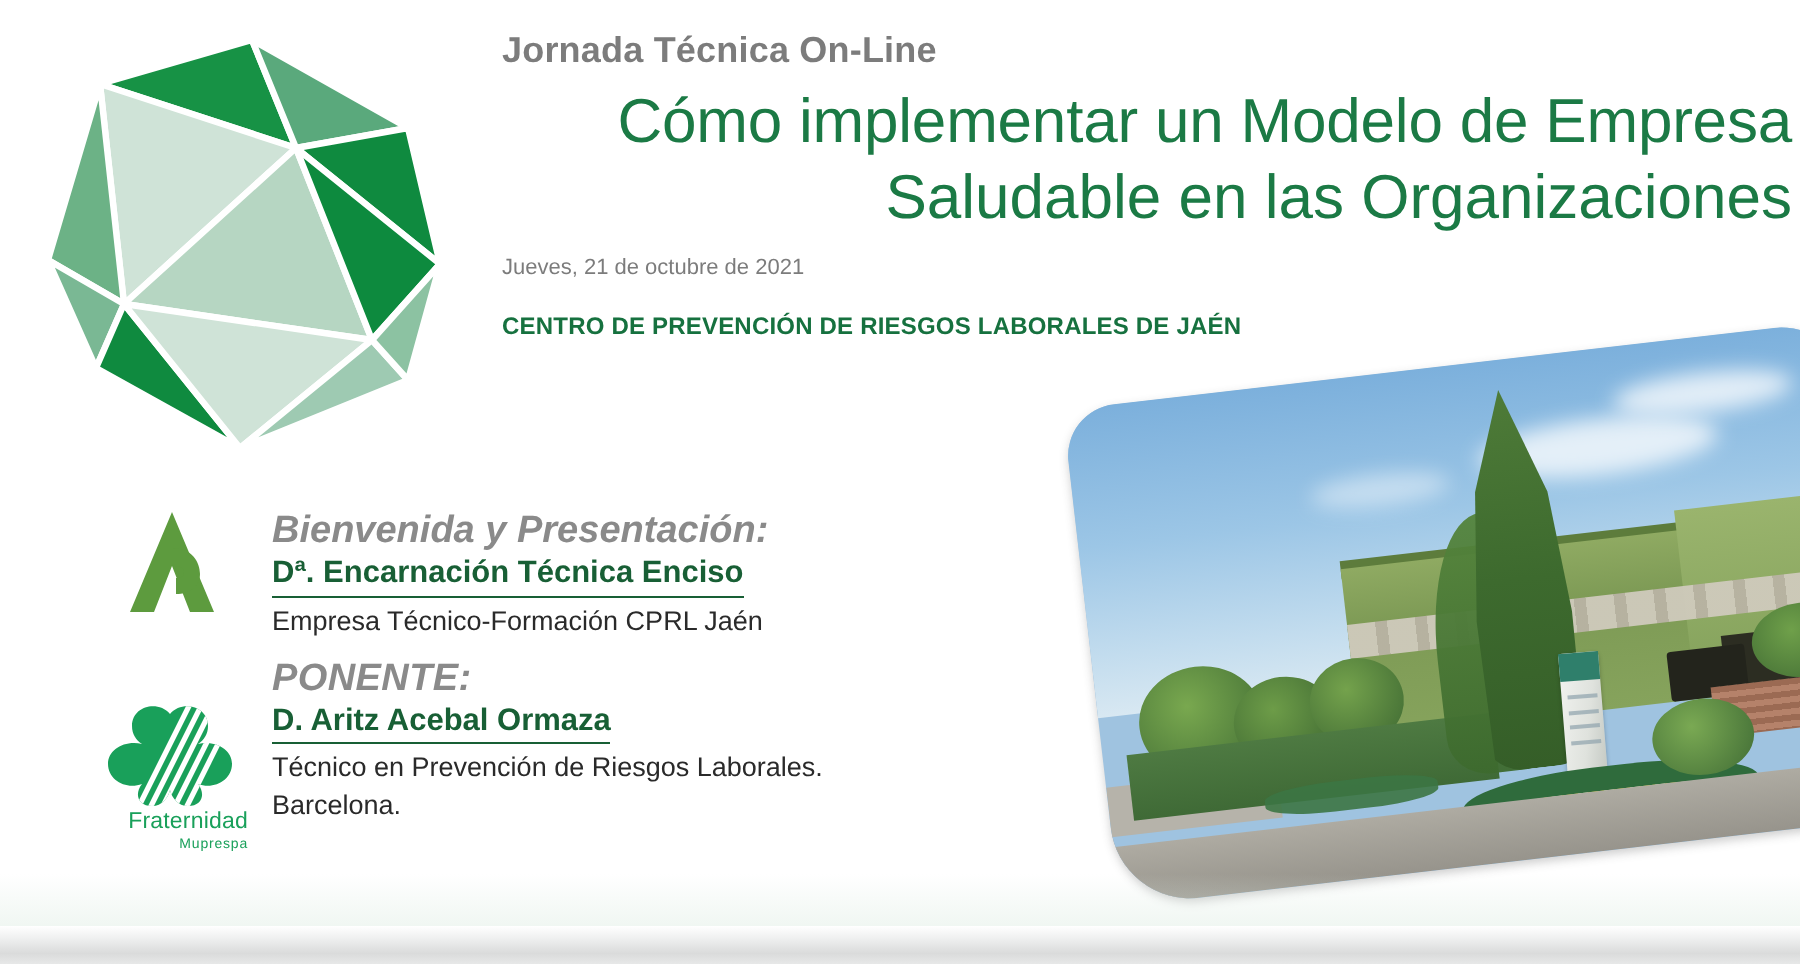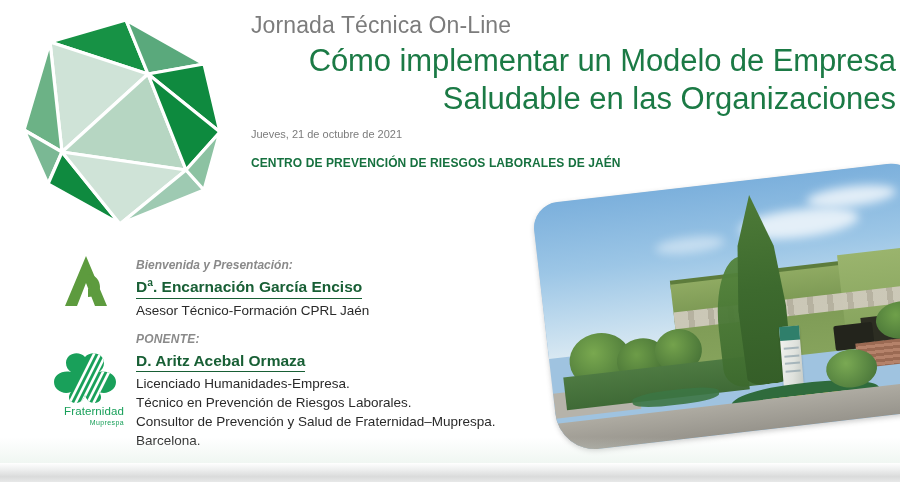--- a/index.html
+++ b/index.html
@@ -22,22 +22,22 @@
     position:absolute;left:14px;top:12px;
     width:212px;height:215px;
   }
   .poly-logo svg{display:block;width:100%;height:100%;}
 
   
   .header{
     position:absolute;left:251px;top:8px;width:645px;
   }
   .kicker{
-    font-size:23px;line-height:34px;
-    color:#7c7c7c;font-weight:400;
+    font-size:18px;line-height:34px;
+    color:#7c7c7c;font-weight:700;
     letter-spacing:.1px;
     white-space:nowrap;
   }
   .title{
     font-size:31px;line-height:38px;
     color:#1b7a45;font-weight:400;
     letter-spacing:-.1px;
     white-space:nowrap;
     text-align:right;
   }
@@ -206,21 +206,21 @@
   }
   .frat-sub{
     font-size:7px;color:#19a05a;letter-spacing:.4px;line-height:9px;
   }
 
   
   .speakers{
     position:absolute;left:136px;top:255px;width:420px;
   }
   .role{
-    font-size:12px;font-style:italic;font-weight:bold;
+    font-size:19px;font-style:italic;font-weight:bold;
     color:#8a8a8a;line-height:21px;white-space:nowrap;
   }
   .role.caps{letter-spacing:.2px;}
   .person{
     font-size:15.5px;font-weight:bold;color:#185f35;
     line-height:21px;white-space:nowrap;
     display:inline-block;
     border-bottom:1.6px solid #185f35;
     padding-bottom:.5px;
     margin-bottom:2px;
@@ -344,32 +344,30 @@
       </g>
     </svg>
     <div class="frat-name">Fraternidad</div>
     <div class="frat-sub">Muprespa</div>
   </div>
 
   <div class="speakers">
 
     <div>
       <div class="role">Bienvenida y Presentación:</div>
-      <div><span class="person">Dª. Encarnación García Enciso</span></div>
-      <div class="desc">Asesor Técnico-Formación CPRL Jaén</div>
+      <div><span class="person">Dª. Encarnación Técnica Enciso</span></div>
+      <div class="desc">Empresa Técnico-Formación CPRL Jaén</div>
     </div>
 
     <div class="gap"></div>
 
     <div>
       <div class="role caps">PONENTE:</div>
       <div><span class="person">D. Aritz Acebal Ormaza</span></div>
-      <div class="desc">Licenciado Humanidades-Empresa.</div>
       <div class="desc">Técnico en Prevención de Riesgos Laborales.</div>
-      <div class="desc">Consultor de Prevención y Salud de Fraternidad–Muprespa.</div>
       <div class="desc">Barcelona.</div>
     </div>
 
   </div>
 
   <div class="bottom-tint"></div>
   <div class="bottom-bar"></div>
 
 </div>
 

